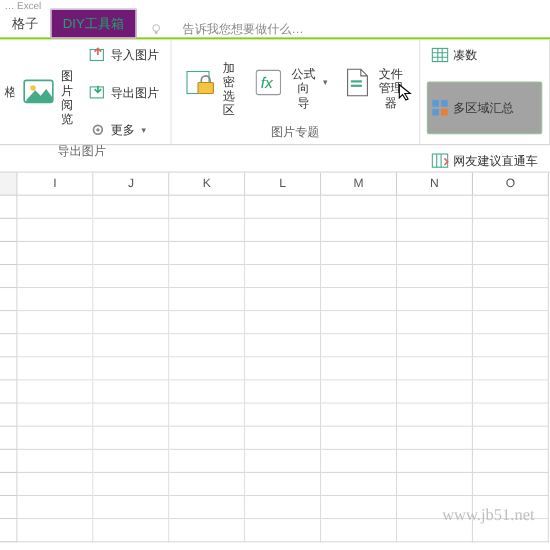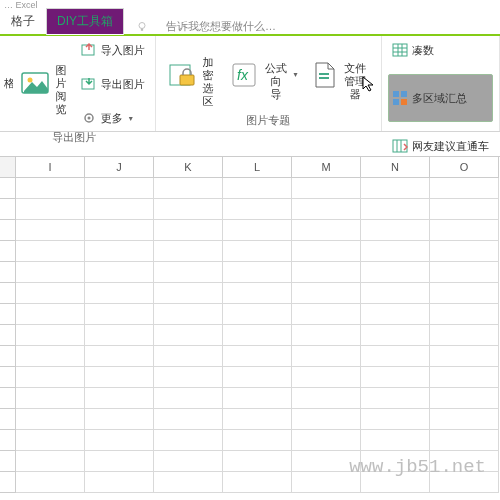--- a/index.html
+++ b/index.html
@@ -22,21 +22,21 @@
 .small-btn .ic{width:16px;height:16px;flex:0 0 16px}
 .dd{font-size:8px;color:#666;margin-left:2px}
 .formula-area{height:24px}
 .sheet{display:flex;flex-direction:column}
 .col-headers{display:flex;height:22px;border-top:1px solid #ccc}
 .rh-spacer{width:16px;border-right:1px solid #ccc;border-bottom:1px solid #ccc;background:#f3f3f3}
 .ch{width:69px;border-right:1px solid #ccc;border-bottom:1px solid #ccc;background:#fff;display:flex;align-items:center;justify-content:center;font-size:11px;color:#555;cursor:pointer}
 .rows .row{display:flex;height:21px}
 .rh{width:16px;border-right:1px solid #ccc;border-bottom:1px solid #ccc;background:#fff}
 .cell{width:69px;border-right:1px solid #d9d9d9;border-bottom:1px solid #d9d9d9;background:#fff;cursor:cell}
-.watermark{position:absolute;right:14px;bottom:22px;font-size:19px;color:#bfbfbf;font-family:Liberation Mono, monospace}
+.watermark{position:absolute;right:14px;bottom:22px;font-size:15px;color:#bfbfbf;font-family:Liberation Serif, serif}
 svg{display:block}
 .cursor{position:absolute;left:361px;top:75px;pointer-events:none}
 </style>
 </head>
 <body>
 
 <div class="top-truncated">… Excel</div>
 
 <div class="tabs">
   <div class="tab">格子</div>

